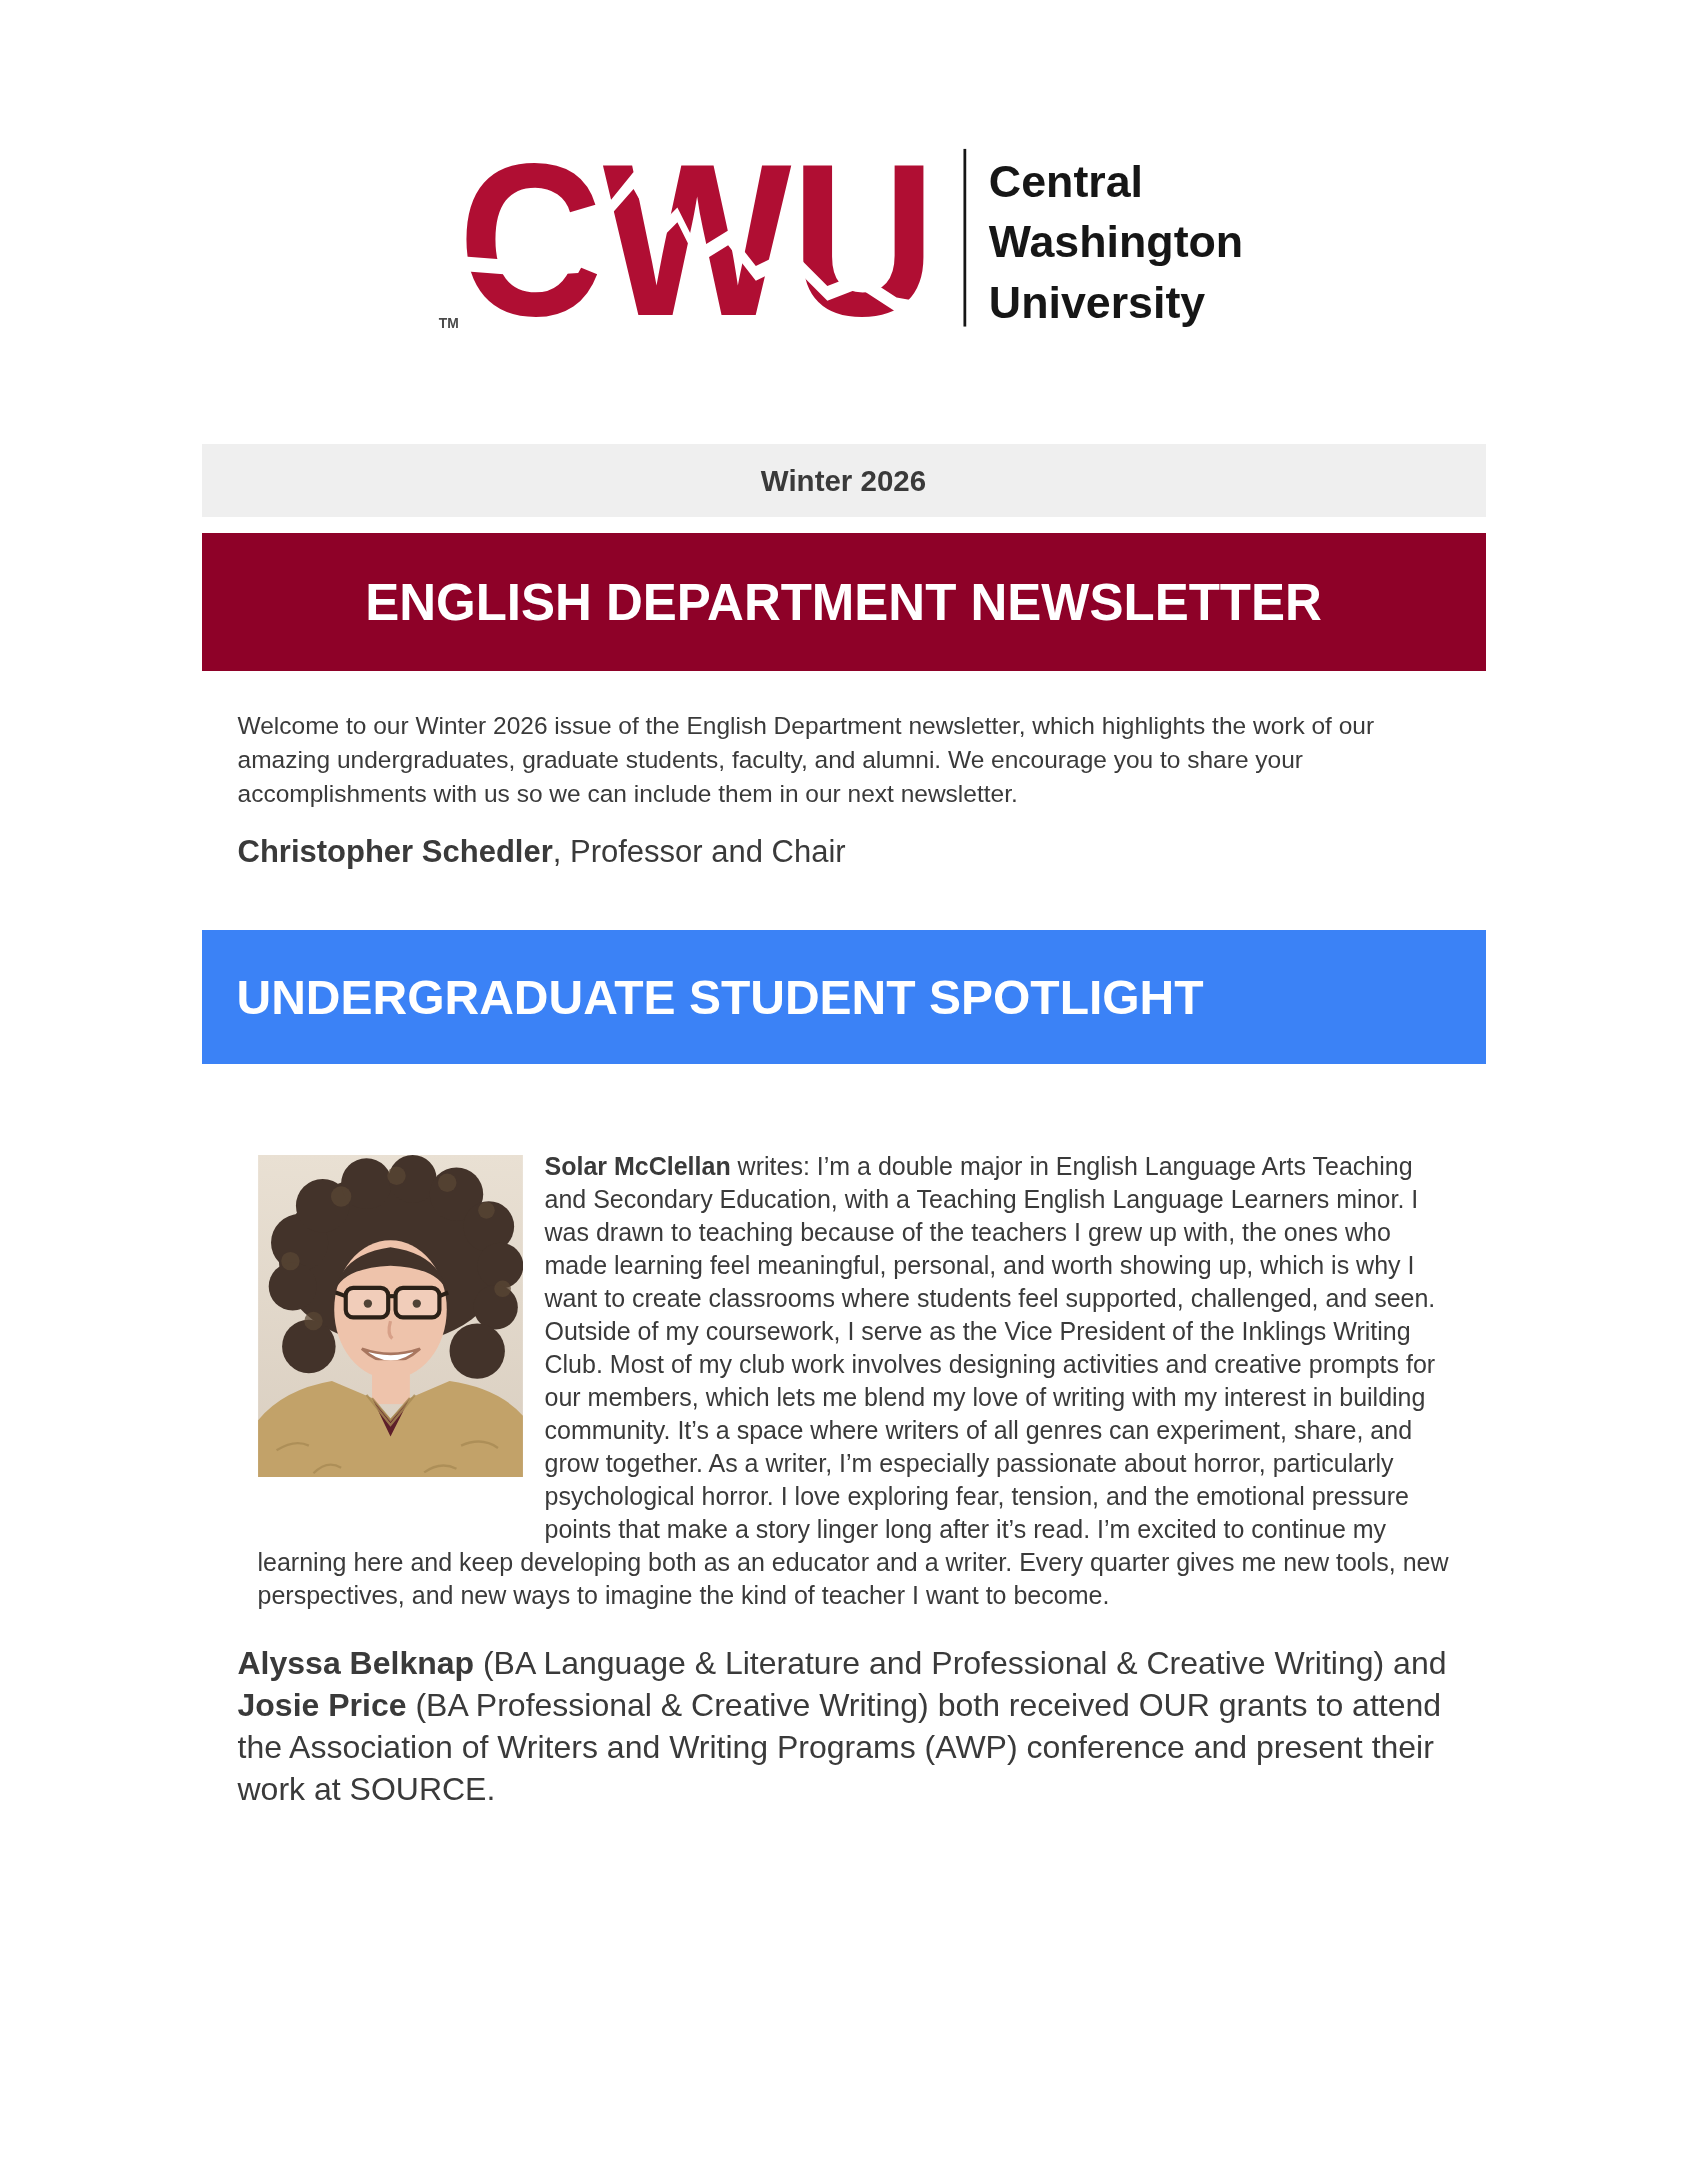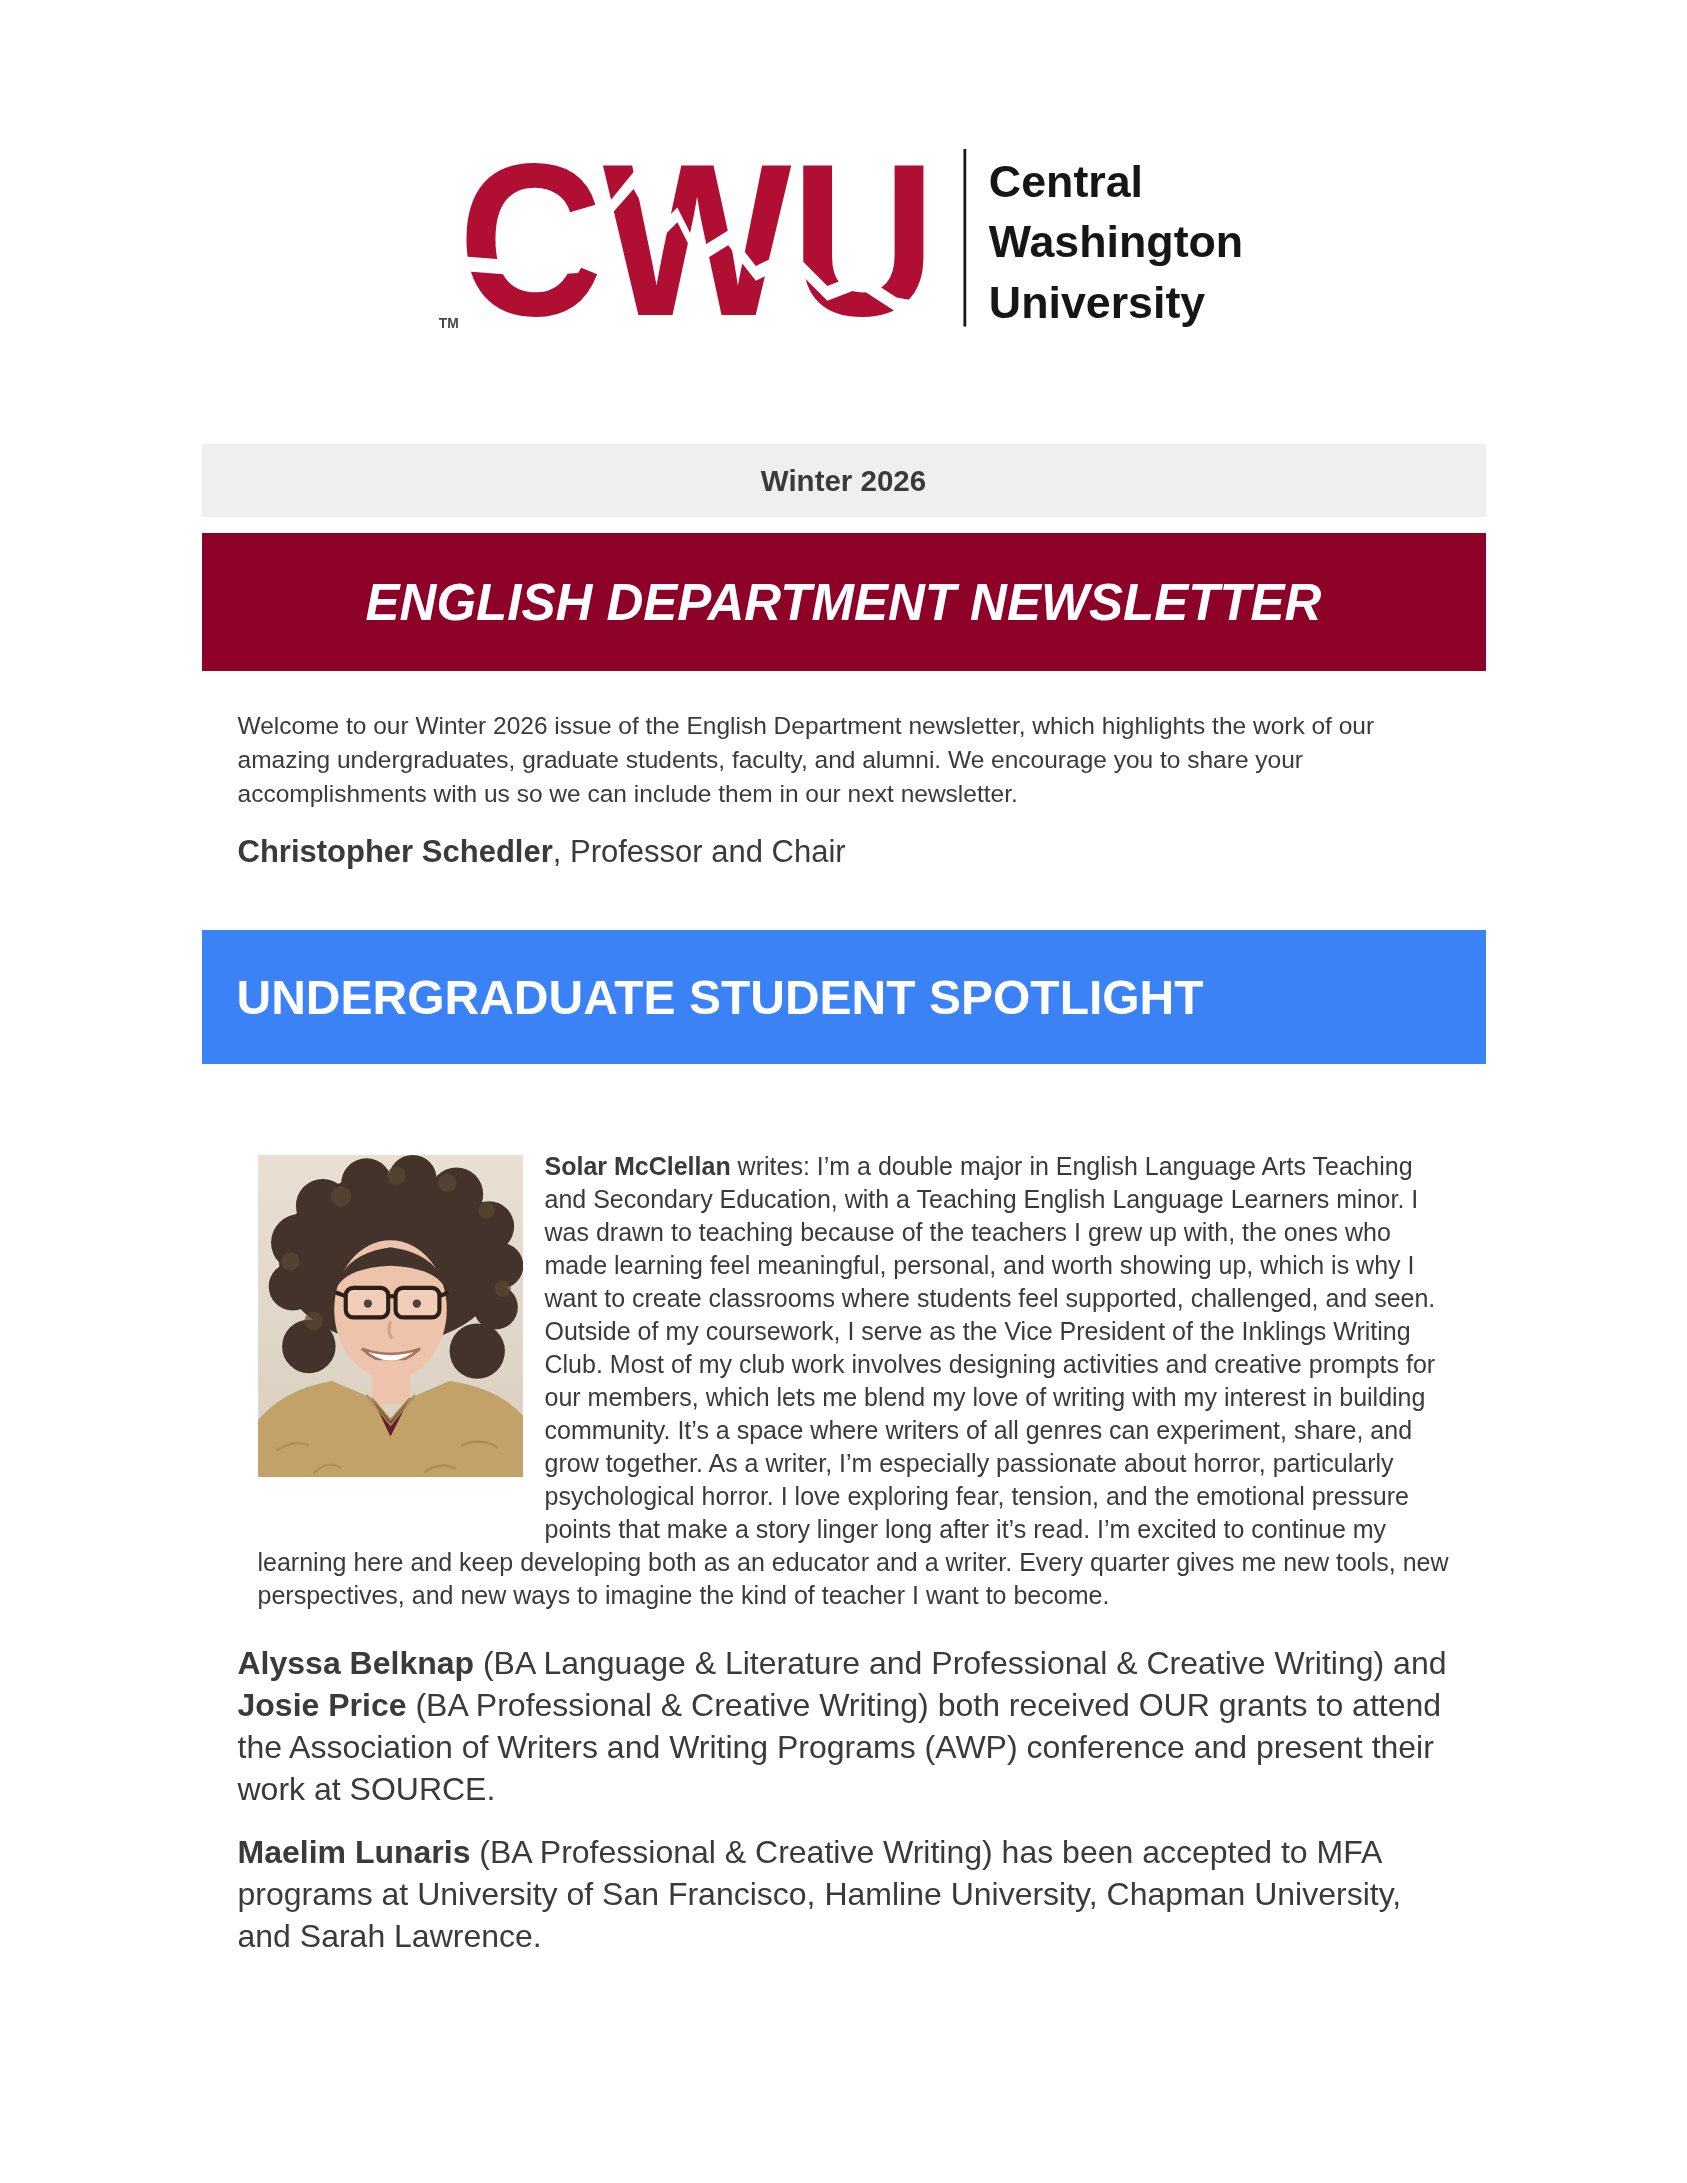--- a/index.html
+++ b/index.html
@@ -36,21 +36,20 @@
     background: #EFEFEF;
   }
   .band.issue span {
     font-size: 29.5px;
     font-weight: bold;
     color: #3a3a3a;
   }
   .band.title {
     height: 138px;
     background: #8E0128;
-    font-style: italic;
   }
   .band.title span {
     font-size: 51px;
     font-weight: bold;
     color: #ffffff;
     white-space: nowrap;
   }
   .band.section {
     margin-top: 61px;
     height: 134px;
@@ -206,17 +205,16 @@
             <path d="M440,630 q45,-20 80,5"></path>
             <path d="M120,690 q30,-30 60,-12"></path>
             <path d="M360,688 q35,-25 70,-8"></path>
           </g>
         </svg>
       </span><b>Solar McClellan</b><span> writes: I’m a double major in English Language Arts Teaching and Secondary Education, with a Teaching English Language Learners minor. I was drawn to teaching because of the teachers I grew up with, the ones who made learning feel meaningful, personal, and worth showing up, which is why I want to create classrooms where students feel supported, challenged, and seen. Outside of my coursework, I serve as the Vice President of the Inklings Writing Club. Most of my club work involves designing activities and creative prompts for our members, which lets me blend my love of writing with my interest in building community. It’s a space where writers of all genres can experiment, share, and grow together. As a writer, I’m especially passionate about horror, particularly psychological horror. I love exploring fear, tension, and the emotional pressure points that make a story linger long after it’s read. I’m excited to continue my learning here and keep developing both as an educator and a writer. Every quarter gives me new tools, new perspectives, and new ways to imagine the kind of teacher I want to become.</span>
     </p>
 
     <p class="news first"><b>Alyssa Belknap</b><span> (BA Language &amp; Literature and Professional &amp; Creative Writing) and </span><b>Josie Price</b><span> (BA Professional &amp; Creative Writing) both received OUR grants to attend the Association of Writers and Writing Programs (AWP) conference and present their work at SOURCE.</span></p>
 
-    <p class="news second"><b>Maelim Lunaris</b><span> (BA Professional &amp; Creative Writing) has been accepted to MFA programs at University of San Francisco, Hamline University, Chapman University, and Sarah Lawrence.</span></p>
   </div>
 
 </div>
 
 
 </body></html>

